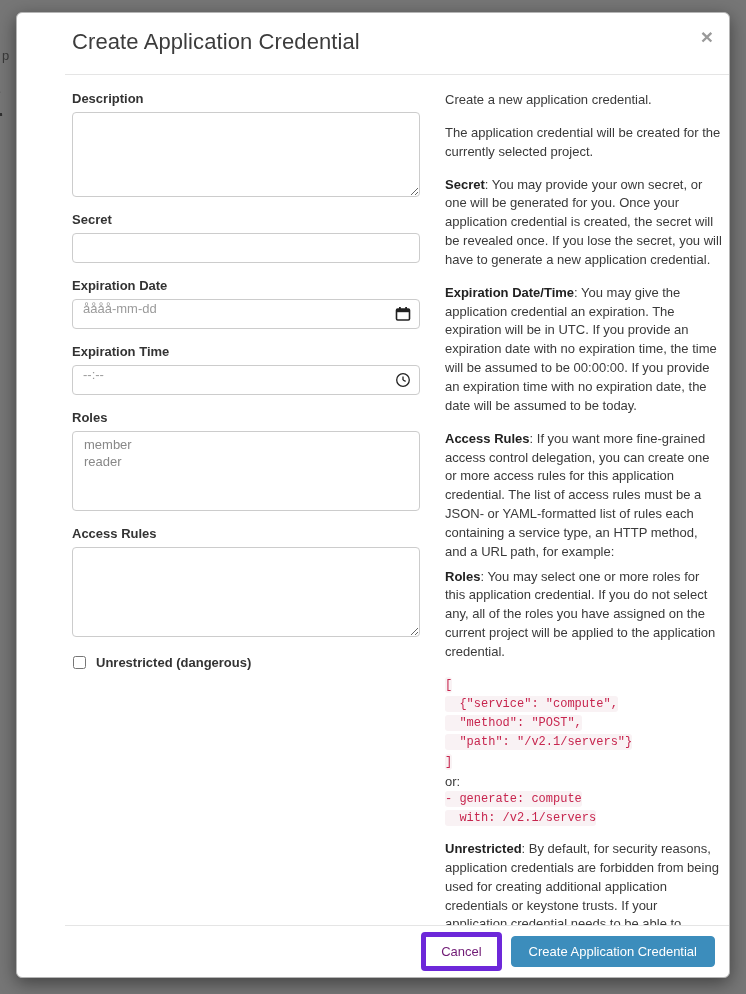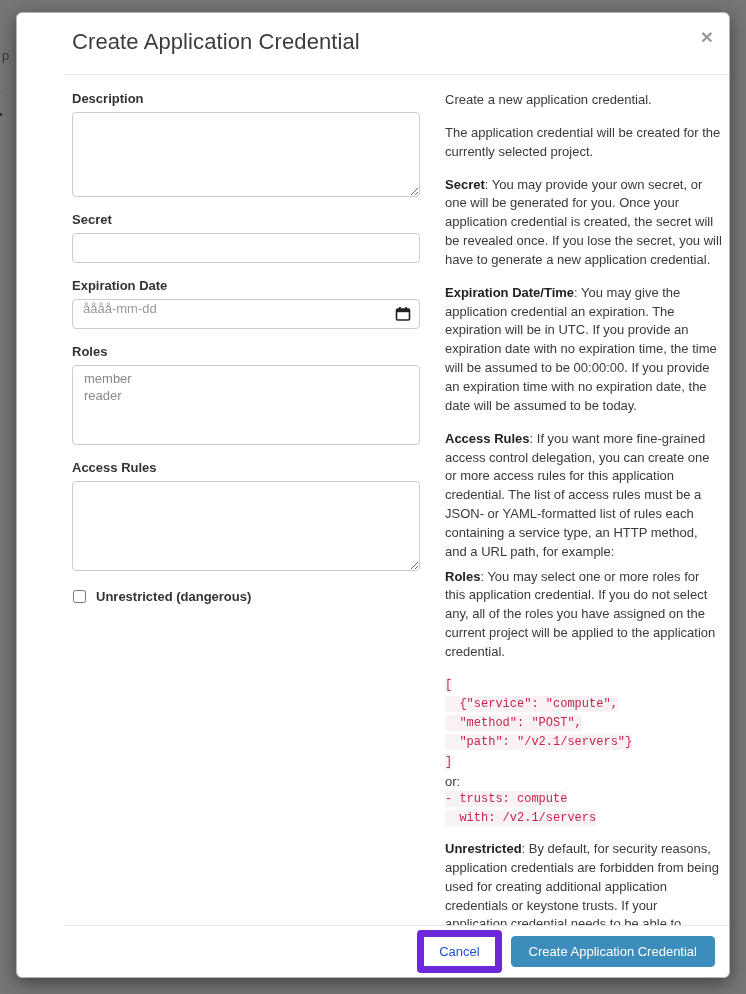--- a/index.html
+++ b/index.html
@@ -153,21 +153,21 @@
     height: 52px;
     border-top: 1px solid #e5e5e5;
     display: flex; align-items: center; justify-content: flex-end;
     padding: 0 14px;
   }
   .btn {
     font-size: 13px; border-radius: 4px; cursor: pointer;
     font-family: "Liberation Sans", sans-serif;
     padding: 7px 15px;
   }
-  .btn-default { background: #fff; border: 7px solid #6d28d9; color: #1d4ed8; }
+  .btn-default { background: #fff; border: 5px solid #6d28d9; color: #701a75; }
   .btn-primary { background: #3c8dbc; border: 1px solid #3c8dbc; color: #fff; margin-left: 9px; padding: 7px 17px; }
 </style>
 </head>
 <body>
 
 <div id="page-behind">
   <span class="behind-letter">p</span>
   <span class="behind-arc"></span>
 </div>
 <div id="backdrop"></div>
@@ -203,20 +203,34 @@
             <svg width="16" height="16" viewBox="0 0 16 16">
               <rect x="1.5" y="3" width="13" height="11" rx="1.2" fill="none" stroke="#222" stroke-width="1.6"></rect>
               <rect x="1.5" y="3" width="13" height="3.2" fill="#222"></rect>
               <rect x="4" y="1" width="1.8" height="3" fill="#222"></rect>
               <rect x="10.2" y="1" width="1.8" height="3" fill="#222"></rect>
             </svg>
           </span>
         </div>
       </div>
 
+      <div class="form-group">
+        <label class="ctl-label">Expiration Time</label>
+        <div class="icon-field">
+          <input class="ctl" type="text" value="" style="">
+          <span class="ph">--:--</span>
+          <span class="fld-icon">
+            <svg width="16" height="16" viewBox="0 0 16 16">
+              <circle cx="8" cy="8" r="6.3" fill="none" stroke="#222" stroke-width="1.3"></circle>
+              <line x1="8" y1="8" x2="8" y2="4.4" stroke="#222" stroke-width="1.3"></line>
+              <line x1="8" y1="8" x2="10.6" y2="9.4" stroke="#222" stroke-width="1.3"></line>
+            </svg>
+          </span>
+        </div>
+      </div>
 
       <div class="form-group">
         <label class="ctl-label">Roles</label>
         <select class="ctl" multiple="" size="4">
           <option>member</option>
           <option>reader</option>
         </select>
       </div>
 
       <div class="form-group">
@@ -256,21 +270,21 @@
         <div class="cl"><span>[</span></div>
         <div class="cl"><span>  {"service": "compute",</span></div>
         <div class="cl"><span>  "method": "POST",</span></div>
         <div class="cl"><span>  "path": "/v2.1/servers"}</span></div>
         <div class="cl"><span>]</span></div>
       </div>
 
       <p class="or-text">or:</p>
 
       <div class="code-block" style="margin-bottom:12px">
-        <div class="cl"><span>- trusts: compute</span></div>
+        <div class="cl"><span>- generate: compute</span></div>
         <div class="cl"><span>  with: /v2.1/servers</span></div>
       </div>
 
       <p class="desc-p">
         <b>Unrestricted</b><span>: By default, for security reasons, application credentials are forbidden from being used for creating additional application credentials or keystone trusts. If your application credential needs to be able to perform these actions, check "unrestricted".</span>
       </p>
     </div>
 
   </div>
 

